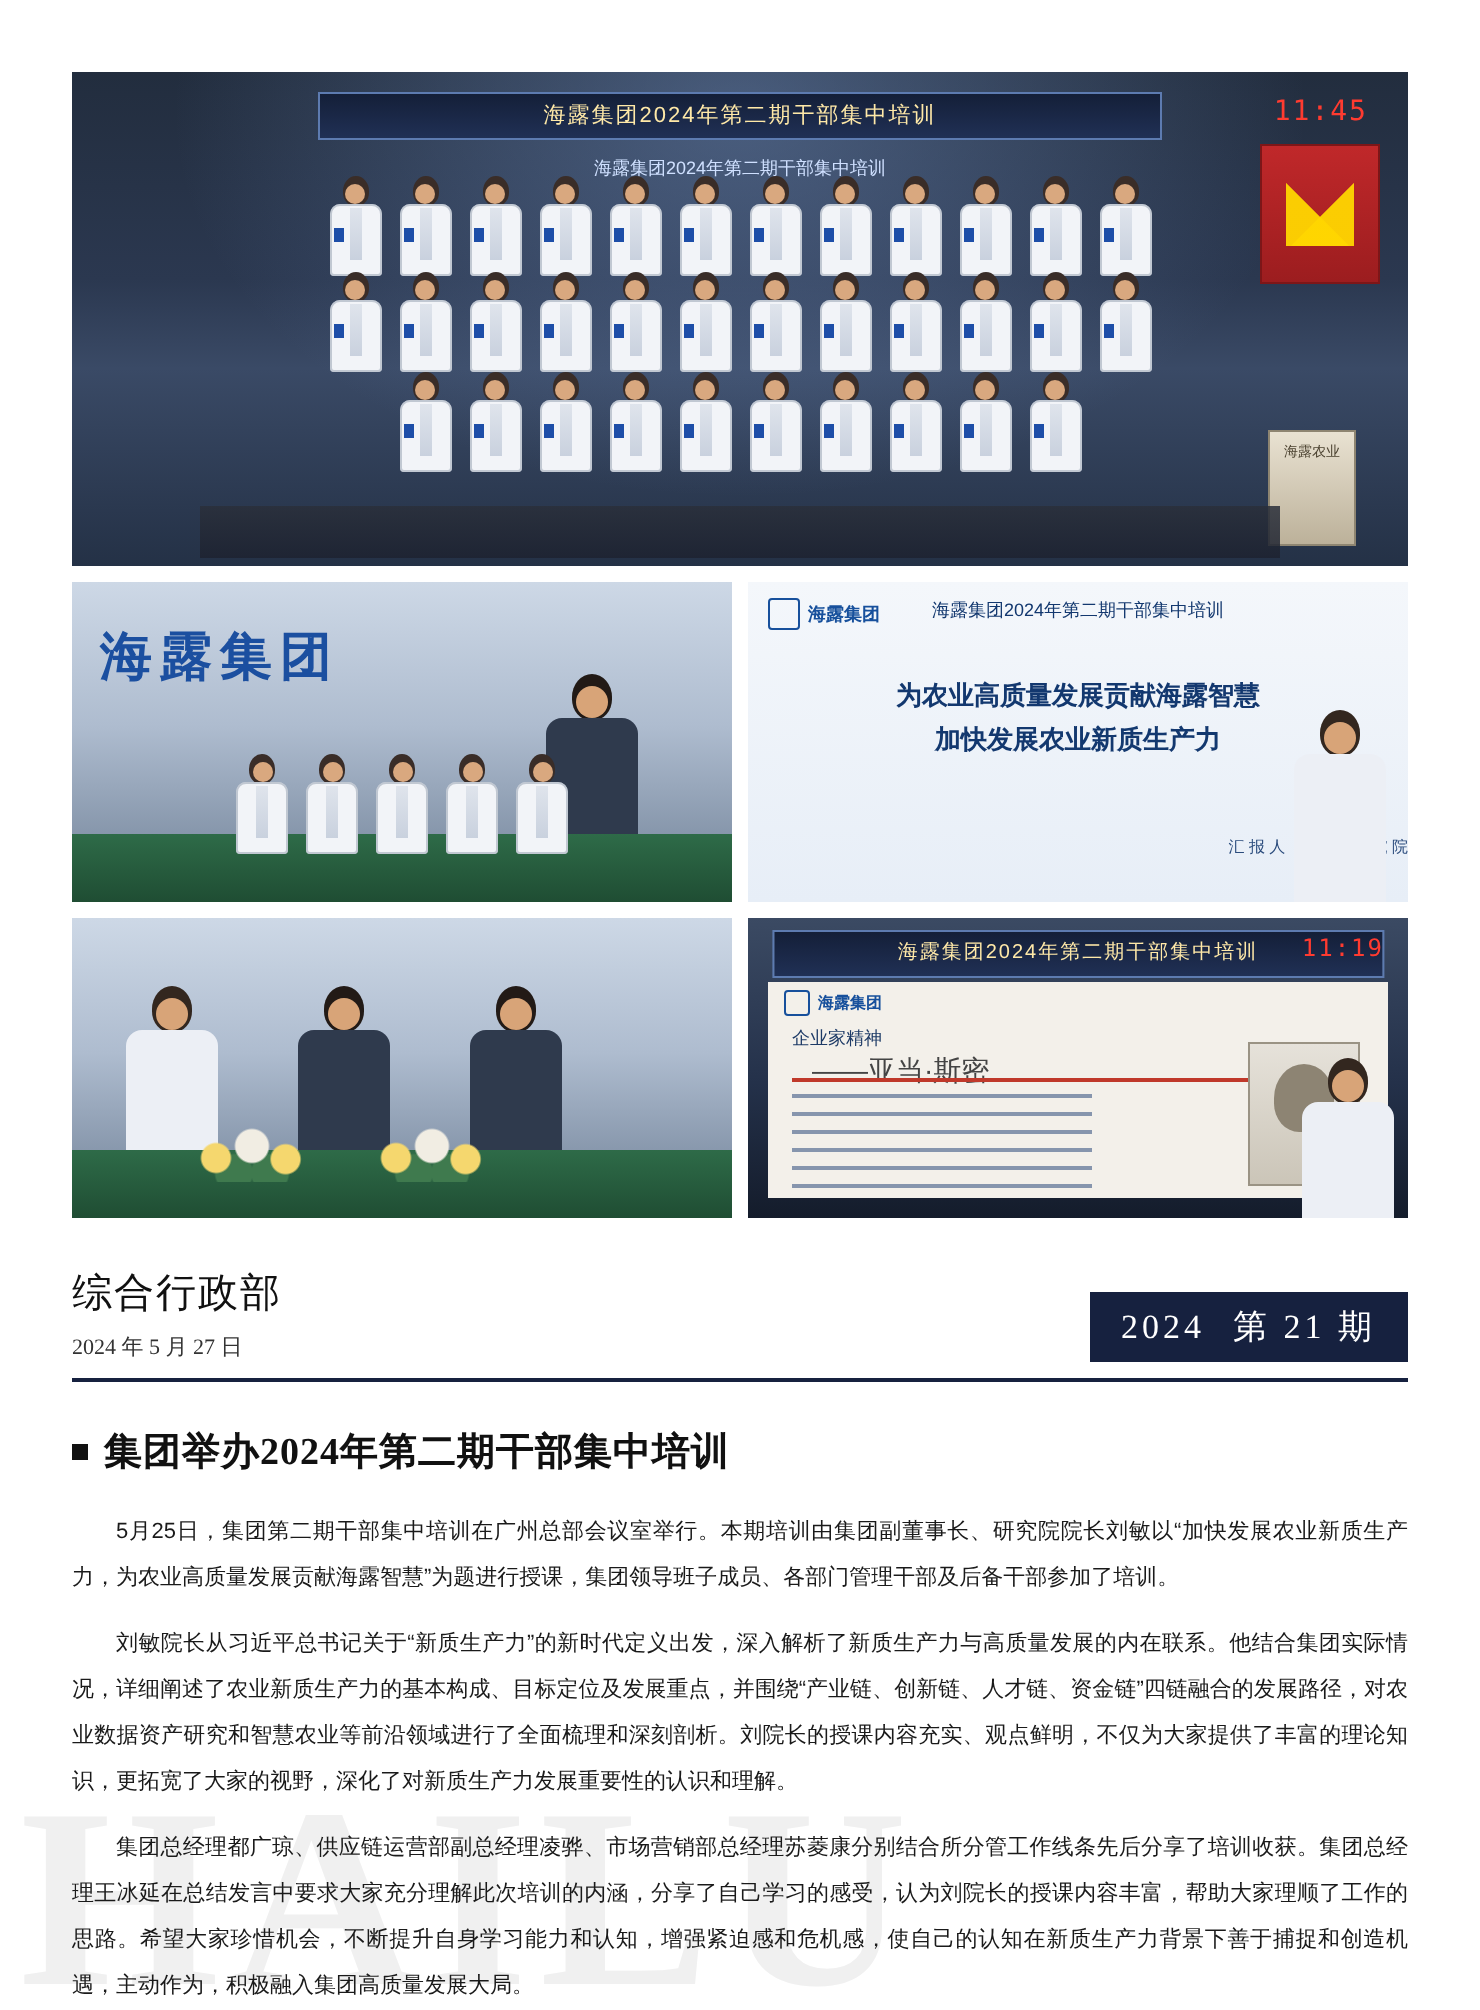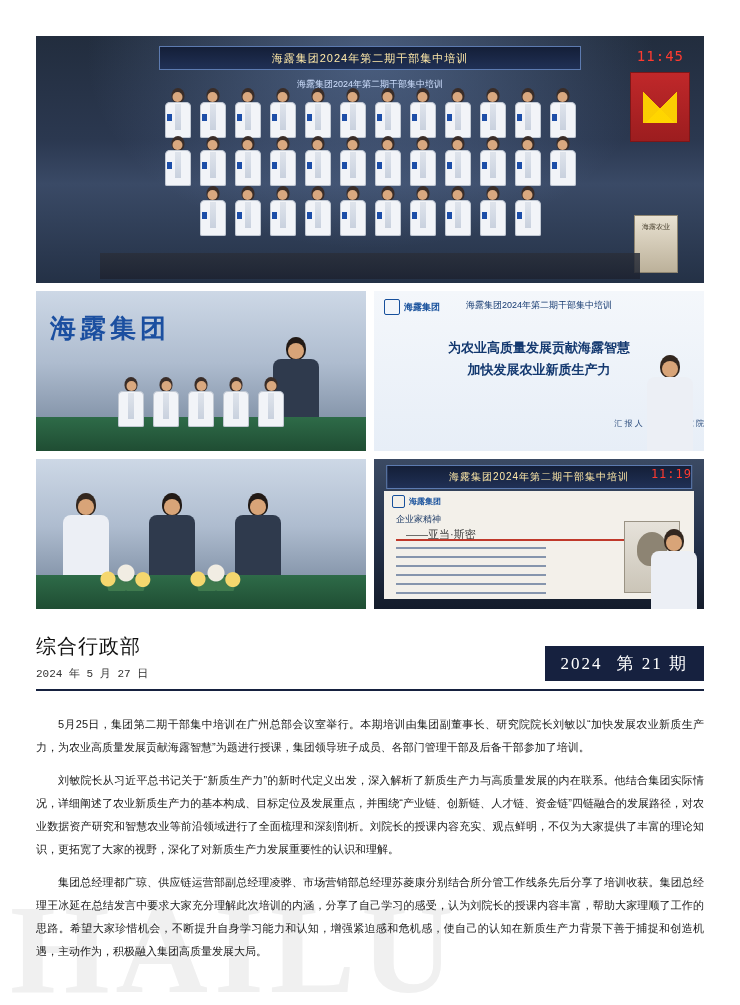--- a/index.html
+++ b/index.html
@@ -365,21 +365,21 @@
 
   
   .issue {
     margin: 24px 36px 0 36px;
     display: flex;
     align-items: flex-end;
     justify-content: space-between;
     padding-bottom: 8px;
   }
   .dept {
-    font-family: Liberation Mono, monospace;
+    font-family: Liberation Serif, serif;
   }
   .dept-name {
     font-size: 20px;
     color: #111;
     letter-spacing: 1px;
   }
   .dept-date {
     font-size: 11px;
     color: #333;
     margin-top: 6px;
@@ -707,21 +707,21 @@
 
         <div class="photo p-stage">
           <div class="banner" style="width:92%;top:6px;font-size:10px;">海露集团2024年第二期干部集中培训</div>
           <div class="clock" style="top:8px;right:12px;font-size:12px;">11:19</div>
           <div style="position:absolute;left:10px;right:10px;top:32px;bottom:10px;background:#f3f0ea;">
             <div class="slide-logo" style="top:4px;left:8px;font-size:8px;">
               <span class="mark" style="width:11px;height:11px;"></span>
               <span>海露集团</span>
             </div>
             <div style="position:absolute;left:12px;top:22px;font-size:9px;color:#1d3a66;">企业家精神</div>
-            <div style="position:absolute;left:22px;top:36px;font-size:11px;color:#444;text-decoration:underline;">——亚当·斯密</div>
+            <div style="position:absolute;left:22px;top:36px;font-size:14px;color:#444;">——亚当·斯密</div>
             <div class="redbar" style="top:48px;"></div>
             <div class="lines" style="top:56px;width:150px;">
               <i></i>
                 <i></i>
                 <i></i>
                 <i></i>
                 <i></i>
                 <i></i>
             </div>
             <div class="portrait-slide"></div>
@@ -740,20 +740,24 @@
         <div class="dept-date">2024 年 5 月 27 日</div>
       </div>
       <div class="issue-box">
         <span>2024</span>
         <span>第 21 期</span>
       </div>
     </div>
     <div class="rule"></div>
 
     <div class="article">
+      <div class="headline">
+        <span class="bullet"></span>
+        <span>集团举办2024年第二期干部集中培训</span>
+      </div>
       <div class="body-text">
         <p>5月25日，集团第二期干部集中培训在广州总部会议室举行。本期培训由集团副董事长、研究院院长刘敏以“加快发展农业新质生产力，为农业高质量发展贡献海露智慧”为题进行授课，集团领导班子成员、各部门管理干部及后备干部参加了培训。</p>
         <p>刘敏院长从习近平总书记关于“新质生产力”的新时代定义出发，深入解析了新质生产力与高质量发展的内在联系。他结合集团实际情况，详细阐述了农业新质生产力的基本构成、目标定位及发展重点，并围绕“产业链、创新链、人才链、资金链”四链融合的发展路径，对农业数据资产研究和智慧农业等前沿领域进行了全面梳理和深刻剖析。刘院长的授课内容充实、观点鲜明，不仅为大家提供了丰富的理论知识，更拓宽了大家的视野，深化了对新质生产力发展重要性的认识和理解。</p>
         <p>集团总经理都广琼、供应链运营部副总经理凌骅、市场营销部总经理苏菱康分别结合所分管工作线条先后分享了培训收获。集团总经理王冰延在总结发言中要求大家充分理解此次培训的内涵，分享了自己学习的感受，认为刘院长的授课内容丰富，帮助大家理顺了工作的思路。希望大家珍惜机会，不断提升自身学习能力和认知，增强紧迫感和危机感，使自己的认知在新质生产力背景下善于捕捉和创造机遇，主动作为，积极融入集团高质量发展大局。</p>
       </div>
     </div>
 
   </div>
 </div>
 

